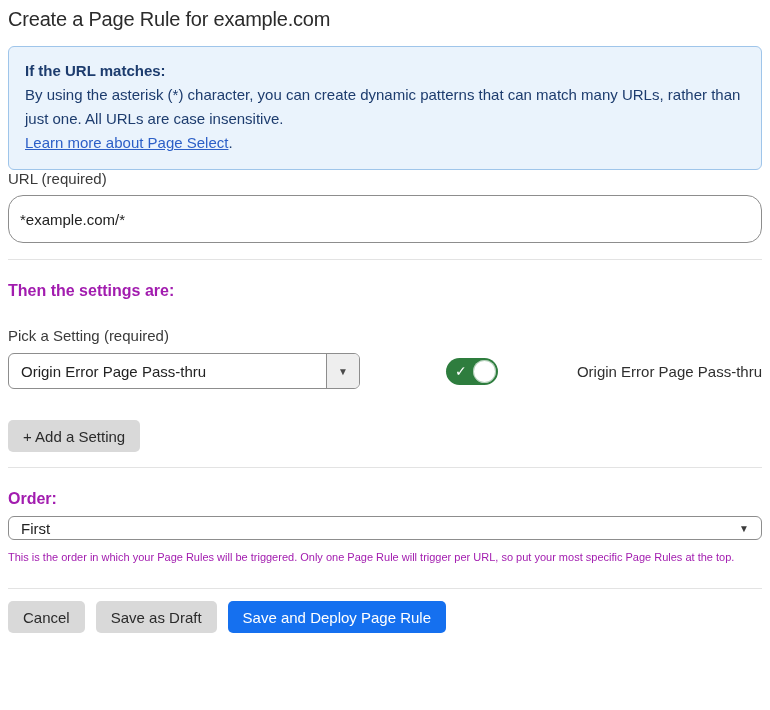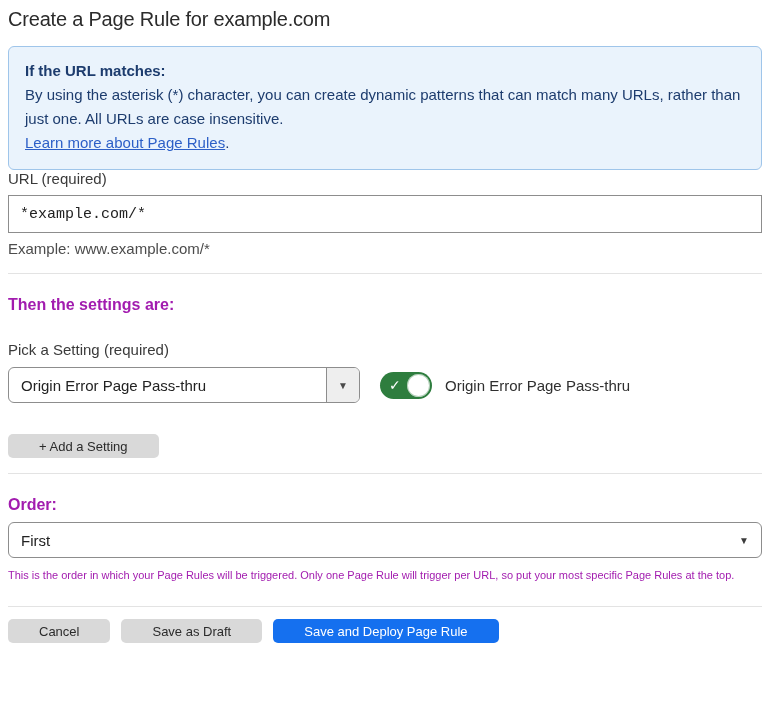--- a/index.html
+++ b/index.html
@@ -39,25 +39,25 @@
 
   .field-label {
     font-size: 15px;
     color: #3a3a3a;
   }
 
   .text-input {
     display: block;
     width: 100%;
     margin-top: 8px;
-    height: 38px;
+    height: 48px;
     border: 1px solid #8d8d8d;
-    border-radius: 0;
+    border-radius: 15px;
     padding: 0 11px;
-    font-family: Liberation Mono, monospace;
+    font-family: Liberation Sans, sans-serif;
     font-size: 15px;
     color: #222222;
     background: #ffffff;
     outline: none;
   }
 
   .helper-text {
     margin-top: 7px;
     font-size: 15px;
     color: #4c4c4c;
@@ -76,20 +76,21 @@
     color: #a21caf;
   }
 
   .sub-label { margin-top: 27px; font-size: 15px; color: #3a3a3a; }
 
   
   .setting-row {
     margin-top: 9px;
     display: flex;
     align-items: center;
+    justify-content: space-between;
   }
   .select-box {
     width: 352px;
     height: 36px;
     border: 1px solid #8d8d8d;
     border-radius: 6px;
     background: #ffffff;
     display: flex;
     align-items: stretch;
     overflow: hidden;
@@ -144,40 +145,40 @@
     background: #ffffff;
     border-radius: 50%;
     box-shadow: inset 0 0 0 1px rgba(46,125,62,0.35);
   }
   .toggle-label { margin-left: 13px; font-size: 15px; color: #2f2f2f; }
 
   .btn {
     display: inline-flex;
     align-items: center;
     justify-content: center;
-    height: 24px;
-    padding: 0 31px;
+    height: 32px;
+    padding: 0 15px;
     border: none;
     border-radius: 5px;
     font-family: "Liberation Sans", "DejaVu Sans", sans-serif;
-    font-size: 13px;
+    font-size: 15px;
     cursor: pointer;
   }
   .btn-gray { background: #d9d9d9; color: #2b2b2b; }
   .btn-blue { background: #1570ef; color: #ffffff; }
 
   .add-setting-btn { margin-top: 31px; }
 
   .order-divider { margin-top: 15px; }
 
   
   .order-select {
     margin-top: 8px;
     width: 100%;
-    height: 36px;
+    height: 24px;
     border: 1px solid #8d8d8d;
     border-radius: 6px;
     background: #ffffff;
     display: flex;
     align-items: center;
     padding: 0 12px;
     font-size: 15px;
     color: #222222;
     cursor: pointer;
   }
@@ -204,26 +205,25 @@
 </head>
 <body>
 
 <div class="container">
 
   <h1 class="page-title">Create a Page Rule for example.com</h1>
 
   <div class="info-box">
     <div class="info-heading">If the URL matches:</div>
     <div class="info-body">By using the asterisk (*) character, you can create dynamic patterns that can match many URLs, rather than just one. All URLs are case insensitive.</div>
-    <div class="info-link-line"><a class="info-link">Learn more about Page Rules</a><span>.</span></div>
+    <div class="info-link-line"><a class="info-link">Learn more about Page Select</a><span>.</span></div>
   </div>
 
   <div class="field-label">URL (required)</div>
   <input class="text-input" type="text" value="*example.com/*" style="">
-  <div class="helper-text">Example: www.example.com/*</div>
 
   <hr class="divider">
 
   <h2 class="section-heading">Then the settings are:</h2>
 
   <div class="sub-label">Pick a Setting (required)</div>
 
   <div class="setting-row">
     <div class="select-box">
       <div class="select-value">Origin Error Page Pass-thru</div>

